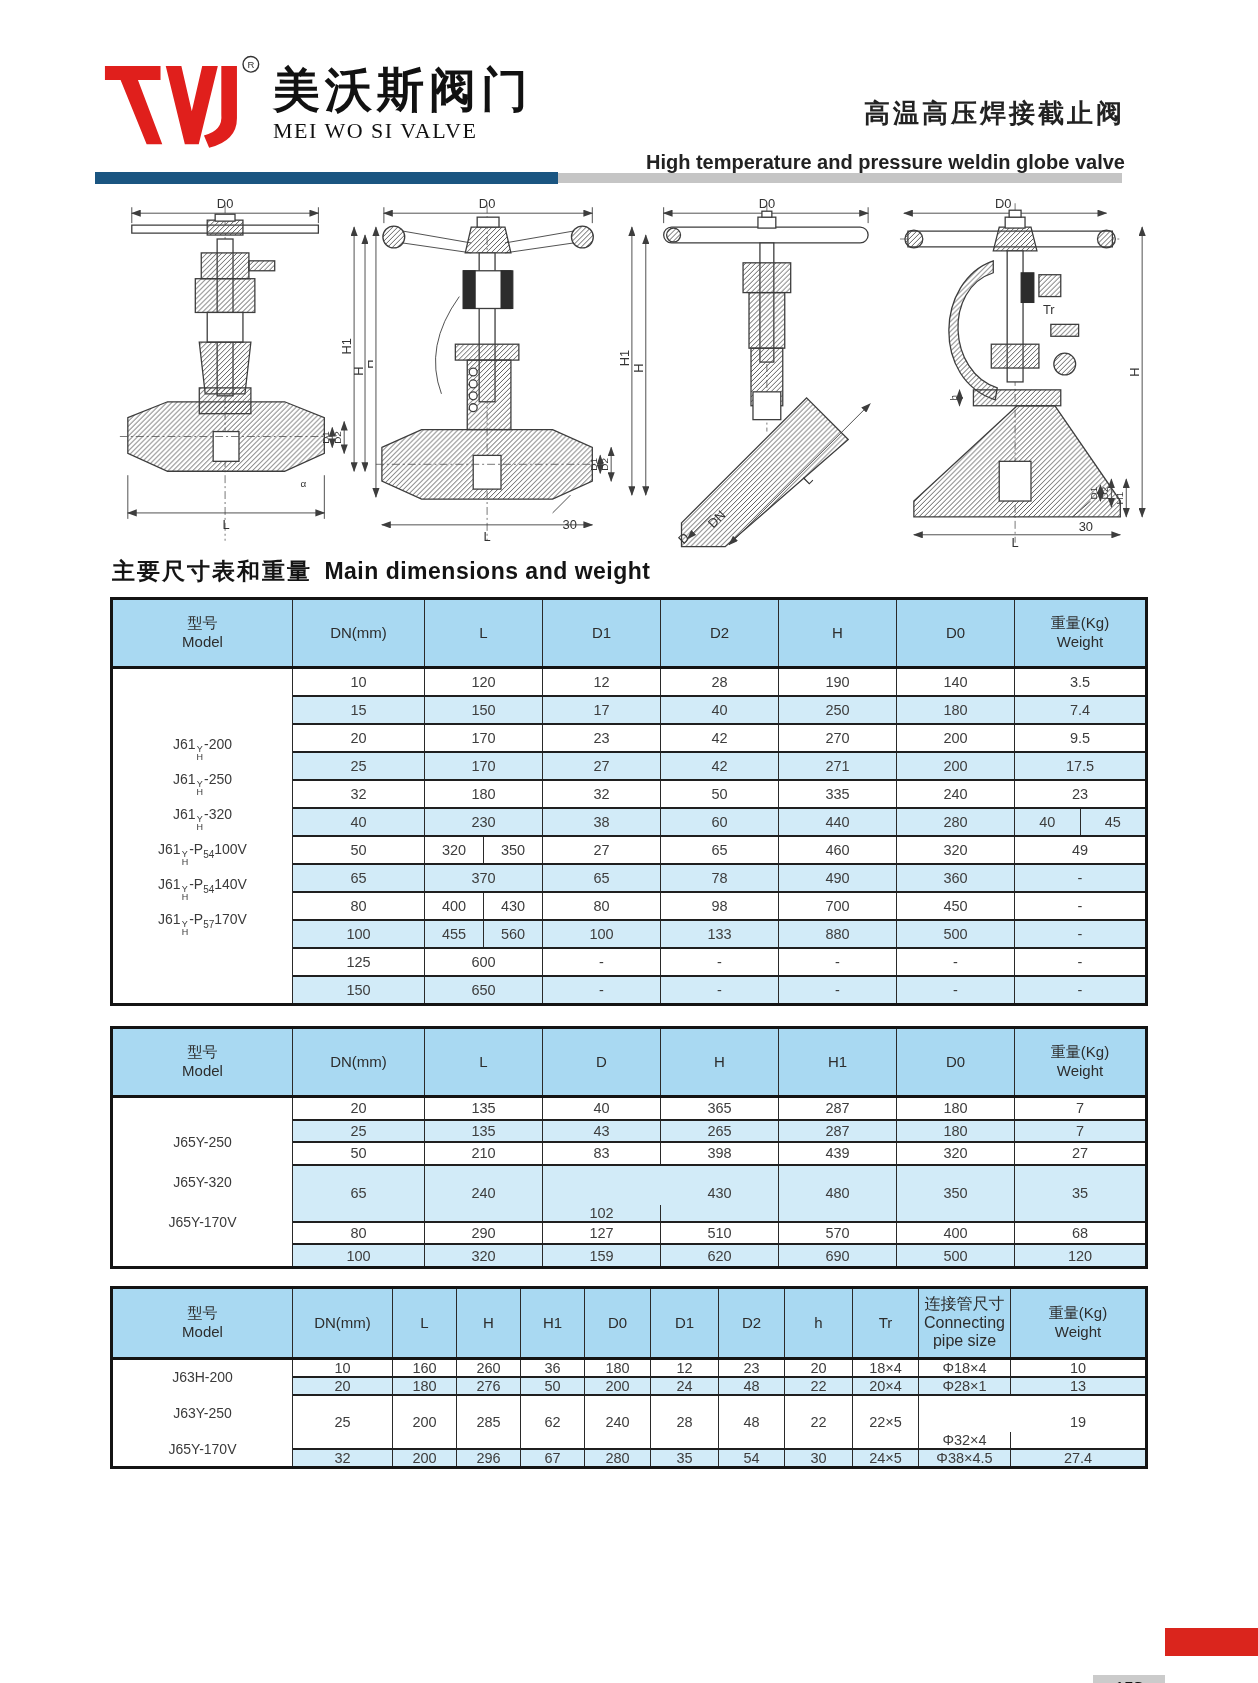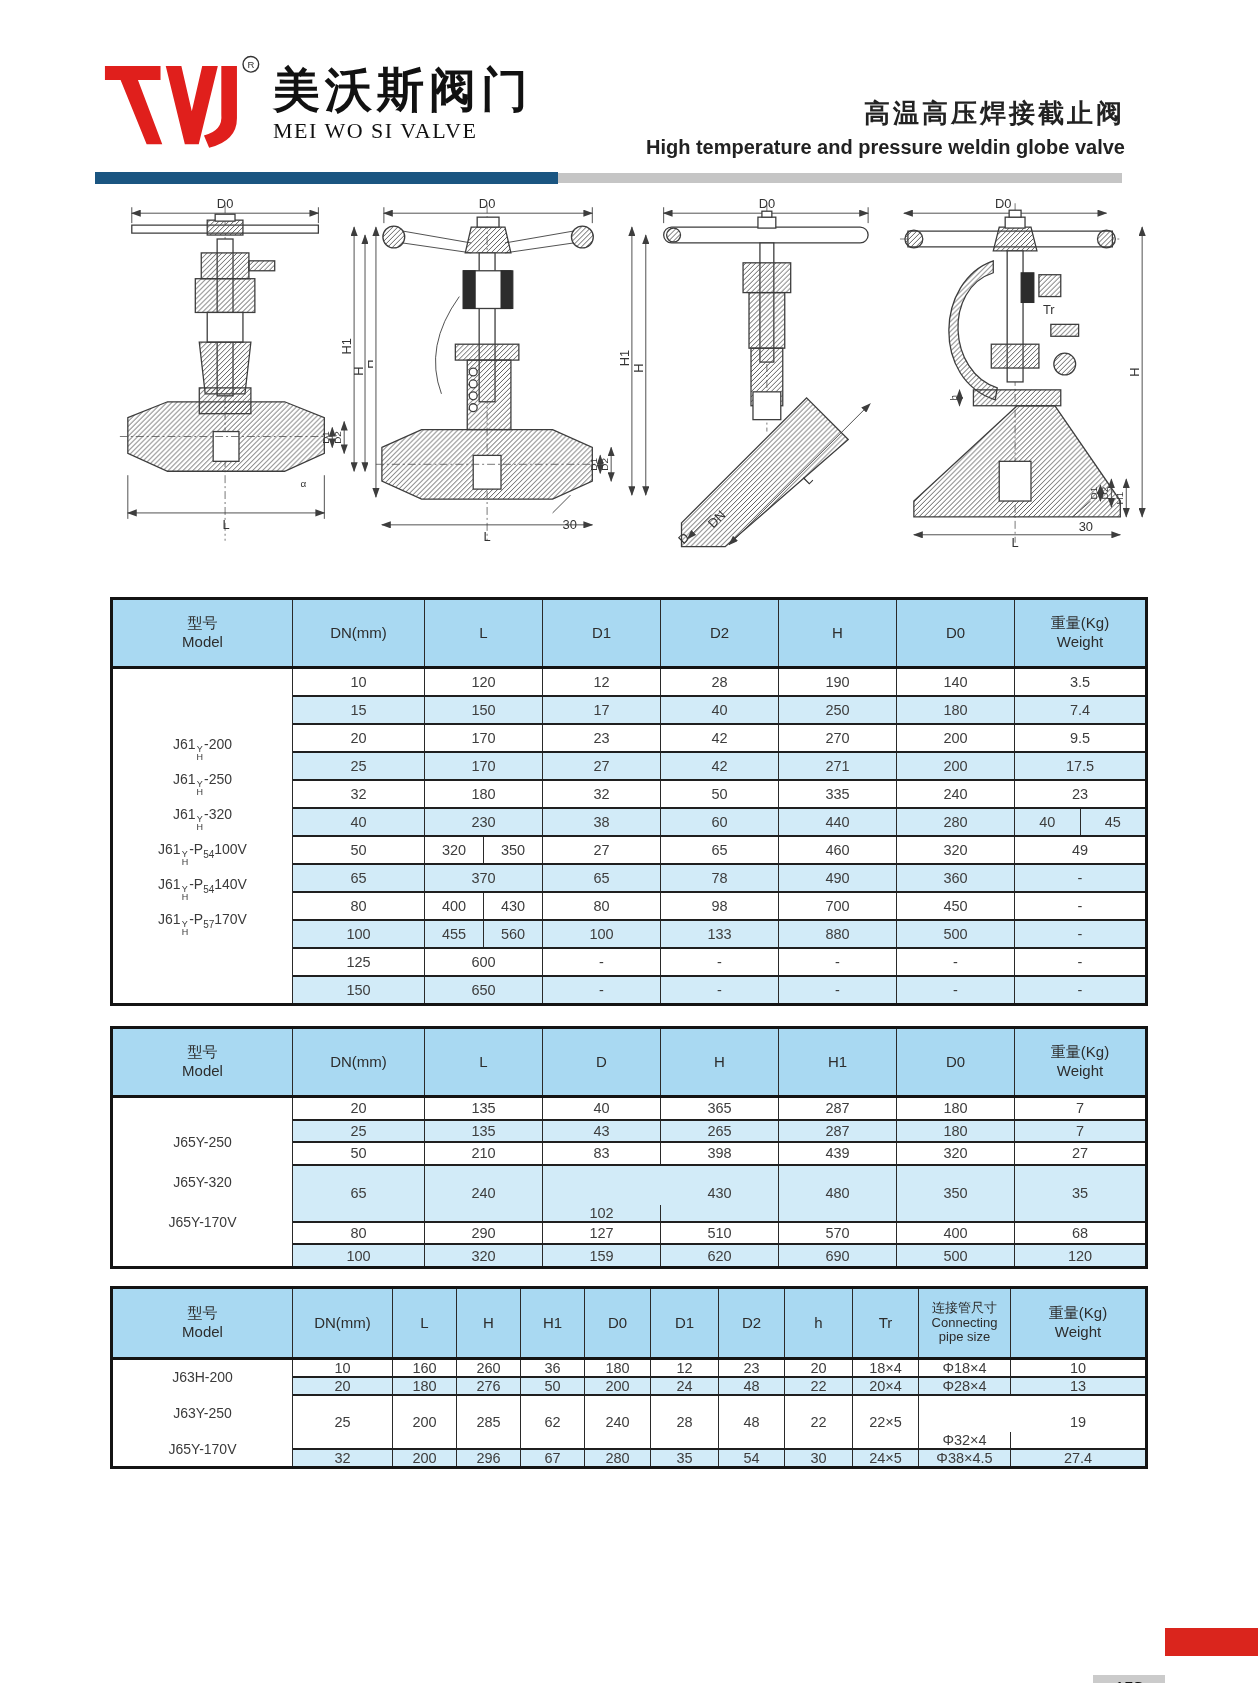--- a/index.html
+++ b/index.html
@@ -7,21 +7,21 @@
         font-family:"Liberation Sans","DejaVu Sans",sans-serif;color:#222;overflow:hidden;}
 
   
   .logo-wrap{position:absolute;left:98px;top:52px;display:flex;align-items:flex-start;}
   .logo-mark{width:165px;height:108px;}
   .logo-text{margin-left:10px;margin-top:12px;}
   .logo-cn{font-size:47px;font-weight:bold;letter-spacing:5px;color:#111;line-height:1.1;}
   .logo-en{font-family:"Liberation Serif","DejaVu Serif",serif;font-size:22px;letter-spacing:1.5px;color:#111;margin-top:2px;}
   .head-titles{position:absolute;right:133px;top:96px;text-align:right;}
   .title-cn{font-size:26px;font-weight:bold;color:#222;letter-spacing:3px;}
-  .title-en{font-size:20px;font-weight:bold;color:#222;margin-top:5px;text-align:center;}
+  .title-en{font-size:20px;font-weight:bold;color:#222;margin-top:20px;text-align:center;}
   .bar-blue{position:absolute;left:95px;top:172px;width:463px;height:12px;background:#1a5581;}
   .bar-gray{position:absolute;left:558px;top:173px;width:564px;height:10px;background:#c5c5c5;}
 
   
   .drawings{position:absolute;left:104px;top:196px;width:1060px;height:356px;display:flex;justify-content:space-between;}
   svg text{font-family:"Liberation Sans","DejaVu Sans",sans-serif;}
   .dl{font-size:13px;fill:#333;}
   .dls{font-size:10px;fill:#333;}
   .oln{stroke:#3d3d3d;stroke-width:1.3;fill:#fff;}
   .hat{stroke:#3d3d3d;stroke-width:1.3;fill:url(#hatch);}
@@ -33,21 +33,21 @@
   .section-title{position:absolute;left:112px;top:556px;font-size:23px;color:#141414;}
   .section-title .cn{font-weight:bold;letter-spacing:2px;}
   .section-title .en{font-weight:bold;margin-left:6px;letter-spacing:0.5px;}
 
   
   .tbl{position:absolute;left:110px;width:1038px;border:3px solid #141414;background:#fff;box-sizing:border-box;}
   .thead{display:flex;background:#a9d9f2;border-bottom:3px solid #141414;}
   .th{display:flex;flex-direction:column;justify-content:center;align-items:center;text-align:center;
       font-size:15px;color:#2d2d2d;border-right:1px solid #2a2a2a;box-sizing:border-box;line-height:1.25;}
   .th.last{border-right:none;}
-  .th .sm{font-size:13px;line-height:1.15;}
+  .th .sm{font-size:16px;line-height:1.15;}
   .tbody{display:flex;}
   .model-col{display:flex;flex-direction:column;justify-content:center;align-items:center;
       border-right:1px solid #2a2a2a;box-sizing:border-box;font-size:14px;color:#3a3a3a;}
   .rows{flex:1;display:flex;flex-direction:column;}
   .row{display:flex;border-bottom:2px solid #1f1f1f;box-sizing:border-box;}
   .row:last-child{border-bottom:none;}
   .row.alt{background:#d2ebf8;}
   .cell{display:flex;align-items:center;justify-content:center;font-size:14.5px;color:#3d3d3d;
         border-right:1px solid #2a2a2a;box-sizing:border-box;}
   .cell.last{border-right:none;}
@@ -236,20 +236,24 @@
       <text class="dls" x="229" y="303" transform="rotate(-90 229 303)" text-anchor="middle">H1</text>
       <line class="dim" x1="248" y1="30" x2="248" y2="322" marker-start="url(#ar)" marker-end="url(#ar)"></line>
       <text class="dl" x="245" y="176" transform="rotate(-90 245 176)" text-anchor="middle">H</text>
       <line class="dim" x1="178" y1="322" x2="196" y2="306"></line>
       <text class="dl" x="184" y="336">30</text>
       <line class="dim" x1="18" y1="340" x2="226" y2="340" marker-start="url(#ar)" marker-end="url(#ar)"></line>
       <text class="dl" x="120" y="352" text-anchor="middle">L</text>
     </svg>
   </div>
 
+  <div class="section-title">
+    <span class="cn">主要尺寸表和重量</span>
+    <span class="en">Main dimensions and weight</span>
+  </div>
 
   <div id="table1" class="tbl" style="top:597px;">
       <div class="thead" style="height: 66px;">
         <div class="th" style="width: 180px; height: 66px;">
           <div>型号</div>
           <div>Model</div>
         </div>
         <div class="th" style="width: 132px; height: 66px;">
           <div>DN(mm)</div>
         </div>
@@ -591,21 +595,21 @@
           <div class="row alt" style="flex: 1 1 0%;">
             <div class="cell" style="width: 100px;">20</div>
             <div class="cell" style="width: 64px;">180</div>
             <div class="cell" style="width: 64px;">276</div>
             <div class="cell" style="width: 64px;">50</div>
             <div class="cell" style="width: 66px;">200</div>
             <div class="cell" style="width: 68px;">24</div>
             <div class="cell" style="width: 66px;">48</div>
             <div class="cell" style="width: 68px;">22</div>
             <div class="cell" style="width: 66px;">20×4</div>
-            <div class="cell" style="width: 92px;">Φ28×4</div>
+            <div class="cell" style="width: 92px;">Φ28×1</div>
             <div class="cell last" style="flex: 1 1 0%;">13</div>
           </div>
           <div class="row" style="flex: 1 1 0%;">
             <div class="cell" style="width: 100px;">25</div>
             <div class="cell" style="width: 64px;">200</div>
             <div class="cell" style="width: 64px;">285</div>
             <div class="cell" style="width: 64px;">62</div>
             <div class="cell" style="width: 66px;">240</div>
             <div class="cell" style="width: 68px;">28</div>
             <div class="cell" style="width: 66px;">48</div>

